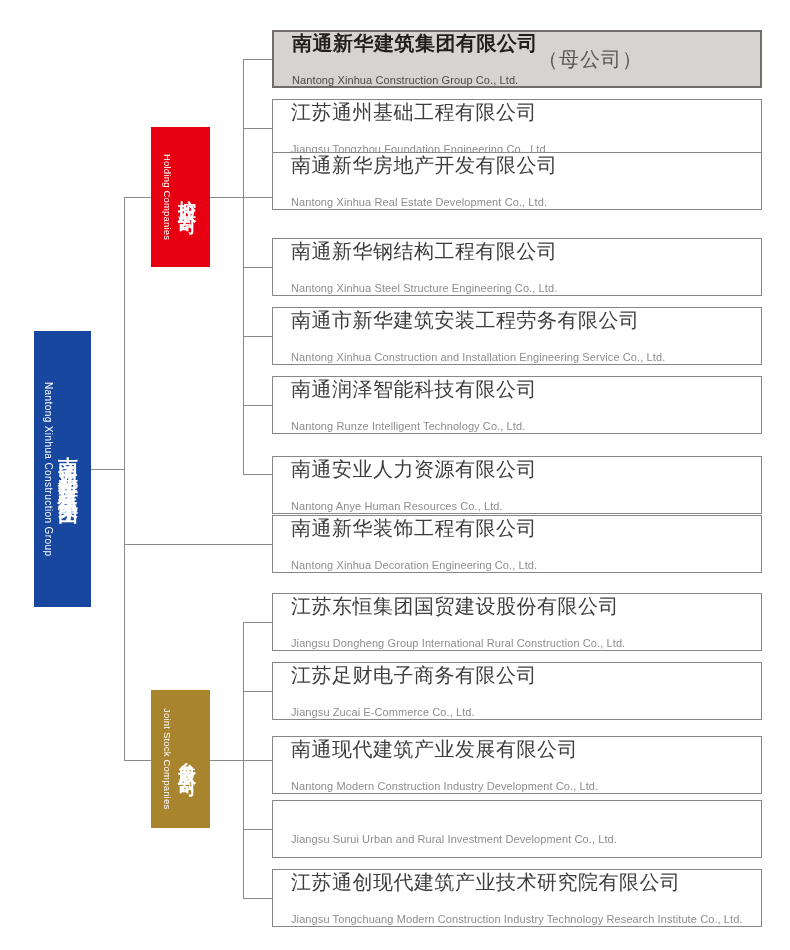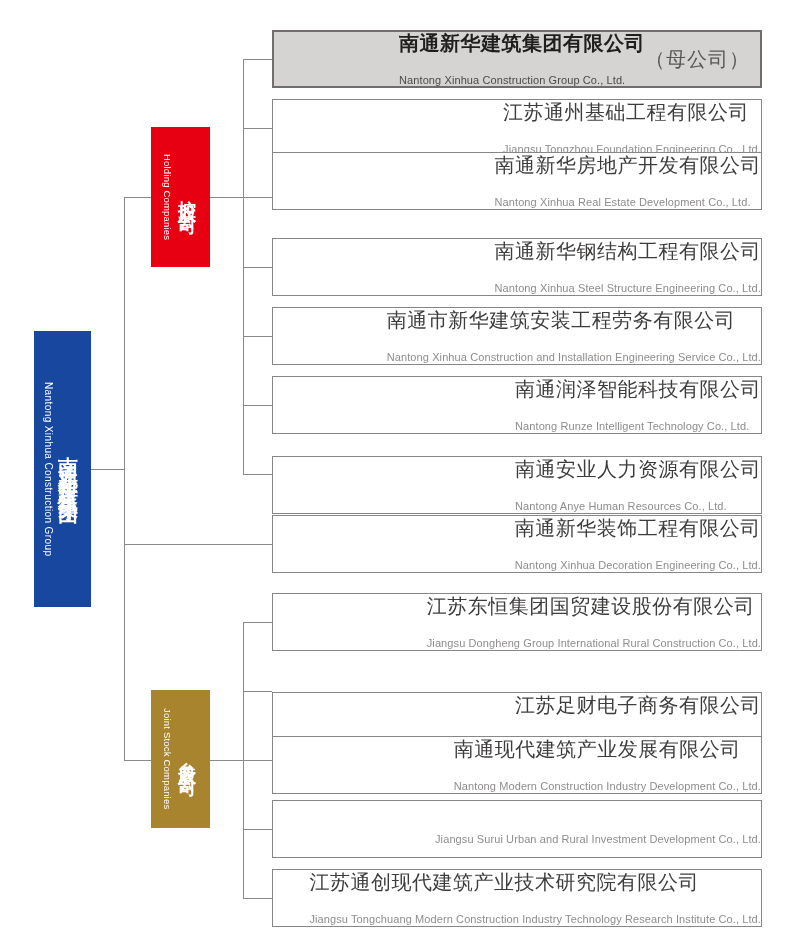--- a/index.html
+++ b/index.html
@@ -27,21 +27,21 @@
   .ven{display:block;font-weight:normal;}
   .root .vcn{font-size:20px;letter-spacing:7px;}
   .root .ven{font-size:10px;letter-spacing:0.4px;}
   .holding .vcn,.joint .vcn{font-size:18px;letter-spacing:6px;}
   .holding .ven,.joint .ven{font-size:9.5px;letter-spacing:0.2px;}
 
   
   .cbox{
     position:absolute;left:272px;width:490px;height:58px;z-index:2;
     background:#ffffff;border:1px solid #898786;box-sizing:border-box;
-    display:flex;align-items:center;justify-content:flex-end;
+    display:flex;align-items:center;justify-content:flex-start;
   }
   .ctext{padding-left:18px;display:flex;flex-direction:column;justify-content:center;}
   .cn{font-size:20px;color:#3f3d3c;letter-spacing:0.5px;line-height:1.1;white-space:nowrap;}
   .en{font-size:11px;color:#8f8d8c;margin-top:20px;letter-spacing:0.1px;white-space:nowrap;}
   .cbox.parent{background:#d5d4d3;border:2px solid #716d6c;}
   .parent .cn{font-weight:bold;color:#211f1e;}
   .parent .en{color:#4c4a49;}
   .tag{font-size:20px;color:#595756;padding-right:10px;letter-spacing:1px;white-space:nowrap;font-family:Liberation Serif, serif;}
 </style>
 </head>
@@ -145,21 +145,21 @@
     </div>
   </div>
 
   <div class="cbox" style="top:593px">
     <div class="ctext">
       <div class="cn">江苏东恒集团国贸建设股份有限公司</div>
       <div class="en">Jiangsu Dongheng Group International Rural Construction Co., Ltd.</div>
     </div>
   </div>
 
-  <div class="cbox" style="top:692px">
+  <div class="cbox" style="top:662px">
     <div class="ctext">
       <div class="cn">江苏足财电子商务有限公司</div>
       <div class="en">Jiangsu Zucai E-Commerce Co., Ltd.</div>
     </div>
   </div>
 
   <div class="cbox" style="top:736px">
     <div class="ctext">
       <div class="cn">南通现代建筑产业发展有限公司</div>
       <div class="en">Nantong Modern Construction Industry Development Co., Ltd.</div>

